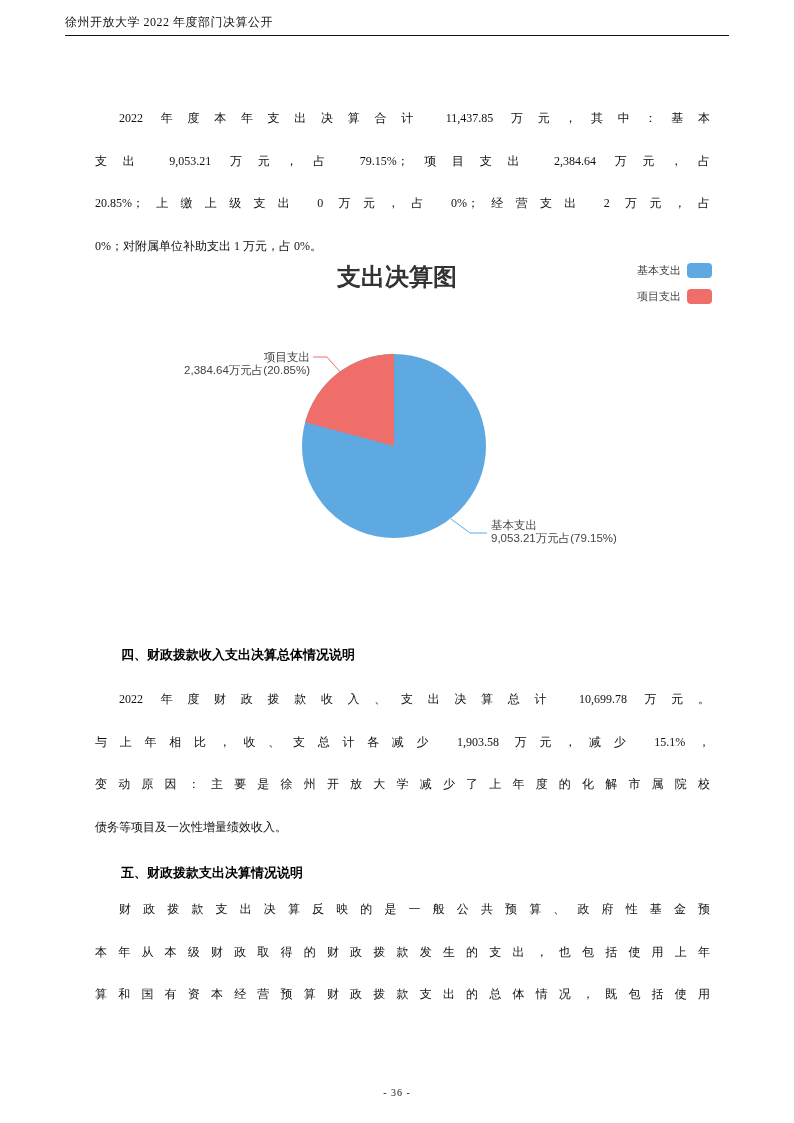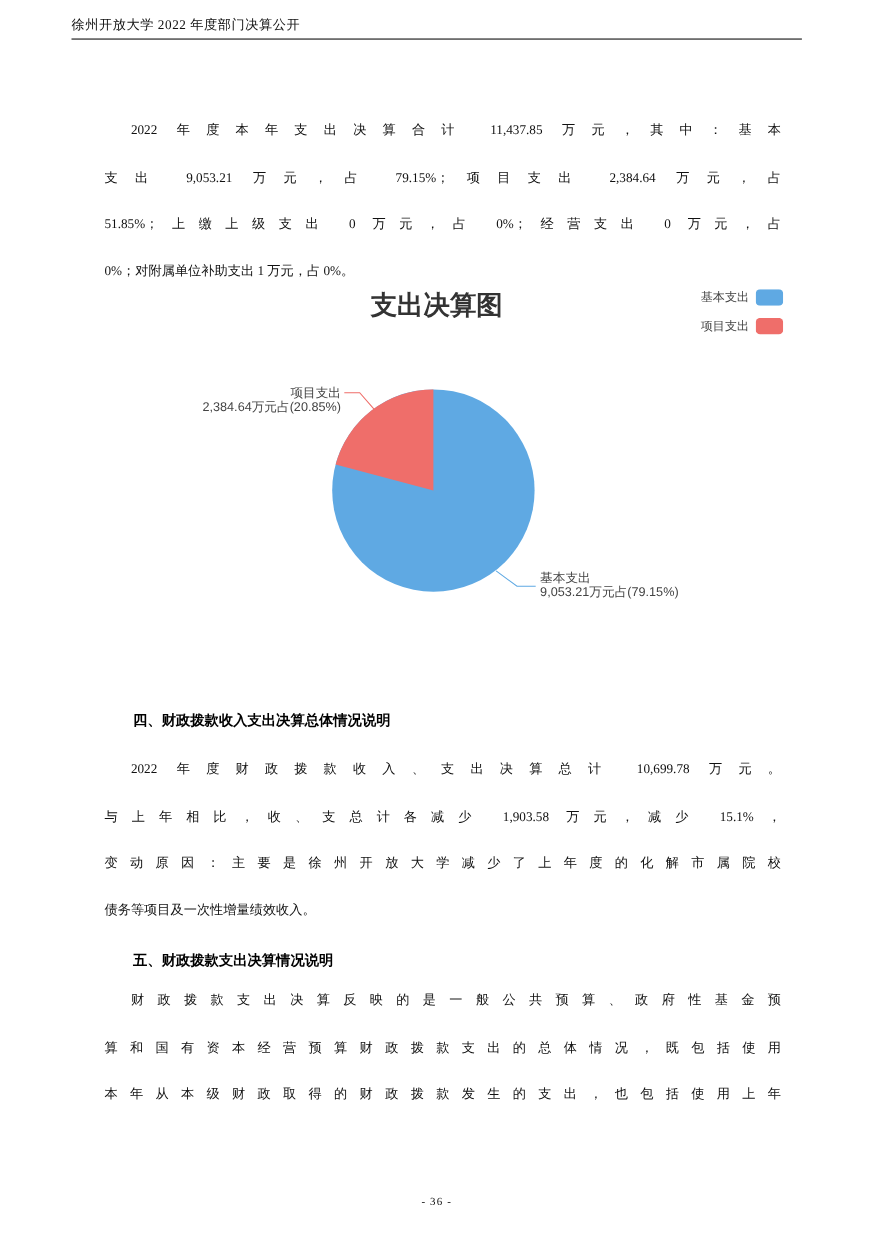--- a/index.html
+++ b/index.html
@@ -56,21 +56,21 @@
 <body>
 
 <div class="page">
 
   <div class="hdr-text">徐州开放大学 2022 年度部门决算公开</div>
   <div class="hdr-rule"></div>
 
   <div class="bodyblock" style="top:95px;">
     <div class="jline first">2022 年度本年支出决算合计 11,437.85 万元，其中：基本</div>
     <div class="jline">支出 9,053.21 万元，占 79.15%；项目支出 2,384.64 万元，占</div>
-    <div class="jline">51.85%；上缴上级支出 0 万元，占 0%；经营支出 0 万元，占</div>
+    <div class="jline">20.85%；上缴上级支出 0 万元，占 0%；经营支出 2 万元，占</div>
     <div class="jline last">0%；对附属单位补助支出 1 万元，占 0%。</div>
   </div>
 
   <div class="chart-title">支出决算图</div>
 
   <div class="legend">
     <div class="legend-row">
       <span class="legend-label">基本支出</span>
       <svg width="25" height="15">
           <rect x="0" y="0" width="25" height="15" rx="4" fill="#5FA9E3"></rect>
@@ -103,19 +103,19 @@
   <div class="bodyblock" style="top:676px;">
     <div class="jline first">2022 年度财政拨款收入、支出决算总计 10,699.78 万元。</div>
     <div class="jline">与上年相比，收、支总计各减少 1,903.58 万元，减少 15.1%，</div>
     <div class="jline">变动原因：主要是徐州开放大学减少了上年度的化解市属院校</div>
     <div class="jline last">债务等项目及一次性增量绩效收入。</div>
   </div>
 
   <div class="heading" style="top:856px;">五、财政拨款支出决算情况说明</div>
   <div class="bodyblock" style="top:886px;">
     <div class="jline first">财政拨款支出决算反映的是一般公共预算、政府性基金预</div>
+    <div class="jline">本年从本级财政取得的财政拨款发生的支出，也包括使用上年</div>
     <div class="jline">算和国有资本经营预算财政拨款支出的总体情况，既包括使用</div>
-    <div class="jline">本年从本级财政取得的财政拨款发生的支出，也包括使用上年</div>
   </div>
 
   <div class="footer">- 36 -</div>
 
 </div>
 
 </body></html>

